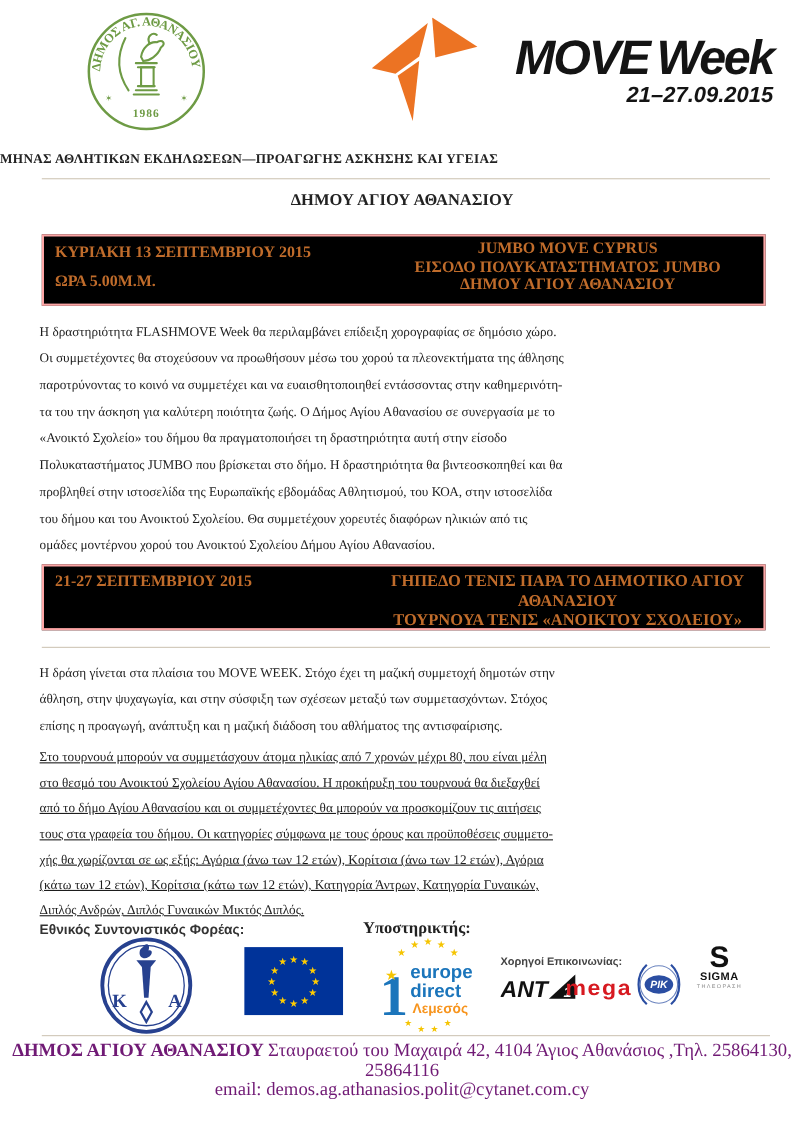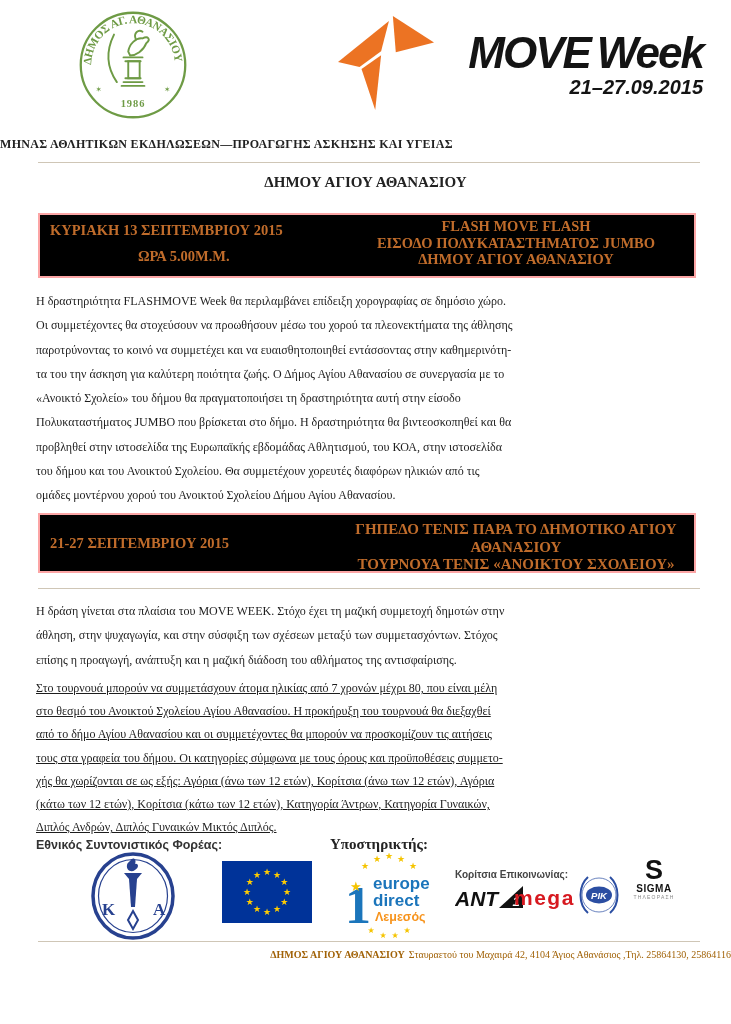--- a/index.html
+++ b/index.html
@@ -26,24 +26,24 @@
   .rule-title{top:162px;}
   .rule-box2{top:588px;}
   .rule-footer{top:941px;}
 
   
   .event-box{position:absolute;left:38px;width:658px;border:2px solid #fca5a5;
              display:flex;color:#c06c2b;font-weight:700;background:#000000;box-sizing:border-box;}
   .box1{top:213px;height:65px;}
   .box2{top:513px;height:60px;}
   .eb-left{width:288px;padding:7px 0 0 10px;font-size:14.5px;}
-  .eb-time{margin-left:88px;margin-top:9px;}
+  .eb-time{margin-top:9px;}
   .eb-right{flex:1;text-align:center;padding-top:3px;font-size:14.5px;line-height:16.5px;}
   .eb-right2{padding-top:6px;font-size:15px;line-height:17.5px;}
-  .box2 .eb-left{padding-top:20px;}
+  .box2 .eb-left{padding-top:6px;}
 
   
   .para{position:absolute;left:36px;width:672px;font-size:12px;white-space:pre-line;color:#1d1d1d;}
   .para1{top:289px;line-height:24.3px;}
   .para2{top:599px;line-height:24.3px;}
   .para3{top:677px;line-height:23.2px;text-decoration:underline;}
 
   
   .sp-label1{position:absolute;left:36px;top:838px;font-family:"Liberation Sans",sans-serif;
              font-weight:700;font-size:12.5px;color:#333;}
@@ -57,22 +57,22 @@
   .sp-mega{position:absolute;left:514px;top:887px;font-family:"Liberation Sans",sans-serif;
            font-weight:800;font-size:21px;color:#d71920;letter-spacing:1.5px;transform:scaleY(.92);}
   .sp-rik{position:absolute;left:577px;top:874px;}
   .sp-sigma{position:absolute;left:630px;top:857px;width:48px;text-align:center;
             font-family:"Liberation Sans",sans-serif;color:#111;}
   .sigma-s{font-size:27px;font-weight:900;line-height:26px;}
   .sigma-name{font-size:10px;font-weight:800;letter-spacing:.5px;}
   .sigma-sub{font-size:5px;color:#8a8a8a;letter-spacing:1.2px;}
 
   
-  .footer{position:absolute;left:0;top:946px;width:100%;text-align:right;
-          font-size:10px;line-height:17.5px;color:#a16207;}
+  .footer{position:absolute;left:0;top:946px;width:100%;text-align:center;
+          font-size:17px;line-height:17.5px;color:#701a75;}
   .f-org{font-weight:700;margin-right:4px;}
 </style>
 </head>
 <body>
 
 <div class="page">
 
   <div class="logo-municipal">
     <svg viewBox="0 0 120 120" width="118" height="114">
       <circle cx="60" cy="60" r="55" fill="none" stroke="#6E9B45" stroke-width="2.4"></circle>
@@ -110,21 +110,21 @@
   <div class="title">ΜΗΝΑΣ ΑΘΛΗΤΙΚΩΝ ΕΚΔΗΛΩΣΕΩΝ—ΠΡΟΑΓΩΓΗΣ ΑΣΚΗΣΗΣ ΚΑΙ ΥΓΕΙΑΣ</div>
   <div class="rule rule-title"></div>
   <div class="subtitle">ΔΗΜΟΥ ΑΓΙΟΥ ΑΘΑΝΑΣΙΟΥ</div>
 
   <div class="event-box box1">
     <div class="eb-left">
       <div class="eb-date">ΚΥΡΙΑΚΗ 13 ΣΕΠΤΕΜΒΡΙΟΥ 2015</div>
       <div class="eb-time">ΩΡΑ 5.00Μ.Μ.</div>
     </div>
     <div class="eb-right">
-      <div>FLASH MOVE FLASH</div>
+      <div>JUMBO MOVE CYPRUS</div>
       <div>ΕΙΣΟΔΟ ΠΟΛΥΚΑΤΑΣΤΗΜΑΤΟΣ JUMBO</div>
       <div>ΔΗΜΟΥ ΑΓΙΟΥ ΑΘΑΝΑΣΙΟΥ</div>
     </div>
   </div>
 
   <div class="para para1">Η δραστηριότητα FLASHMOVE Week θα περιλαμβάνει επίδειξη χορογραφίας σε δημόσιο χώρο.
 Οι συμμετέχοντες θα στοχεύσουν να προωθήσουν μέσω του χορού τα πλεονεκτήματα της άθλησης
 παροτρύνοντας το κοινό να συμμετέχει και να ευαισθητοποιηθεί εντάσσοντας στην καθημερινότη-
 τα του την άσκηση για καλύτερη ποιότητα ζωής. Ο Δήμος Αγίου Αθανασίου σε συνεργασία με το
 «Ανοικτό Σχολείο» του δήμου θα πραγματοποιήσει τη δραστηριότητα αυτή στην είσοδο
@@ -208,21 +208,21 @@
       <text x="34" y="68" font-size="12.5" font-weight="700" fill="#F7941D" font-family="Liberation Sans, sans-serif">Λεμεσός</text>
       <g fill="#F5C400" font-size="8" text-anchor="middle">
         <text x="30" y="80">★</text>
           <text x="42" y="85">★</text>
           <text x="54" y="85">★</text>
           <text x="66" y="80">★</text>
       </g>
     </svg>
   </div>
 
-  <div class="sp-label3">Κορίτσια Επικοινωνίας:</div>
+  <div class="sp-label3">Χορηγοί Επικοινωνίας:</div>
 
   <div class="sp-ant1">
     <svg viewBox="0 0 70 26" width="70" height="26">
       <text x="0" y="21" font-size="21" font-weight="900" font-style="italic" fill="#111" font-family="Liberation Sans, sans-serif">ANT</text>
       <polygon points="44,23 68,1 68,23" fill="#111"></polygon>
       <text x="61" y="21" font-size="13" font-weight="900" font-style="italic" fill="#fff" text-anchor="middle" font-family="Liberation Sans, sans-serif">1</text>
     </svg>
   </div>
 
   <div class="sp-mega">mega</div>
@@ -239,15 +239,16 @@
 
   <div class="sp-sigma">
     <div class="sigma-s">S</div>
     <div class="sigma-name">SIGMA</div>
     <div class="sigma-sub">ΤΗΛΕΟΡΑΣΗ</div>
   </div>
 
   <div class="rule rule-footer"></div>
   <div class="footer">
     <div><span class="f-org">ΔΗΜΟΣ ΑΓΙΟΥ ΑΘΑΝΑΣΙΟΥ</span><span>Σταυραετού του Μαχαιρά 42, 4104 Άγιος Αθανάσιος ,Τηλ. 25864130, 25864116</span></div>
+    <div>email: demos.ag.athanasios.polit@cytanet.com.cy</div>
   </div>
 
 </div>
 
 </body></html>

